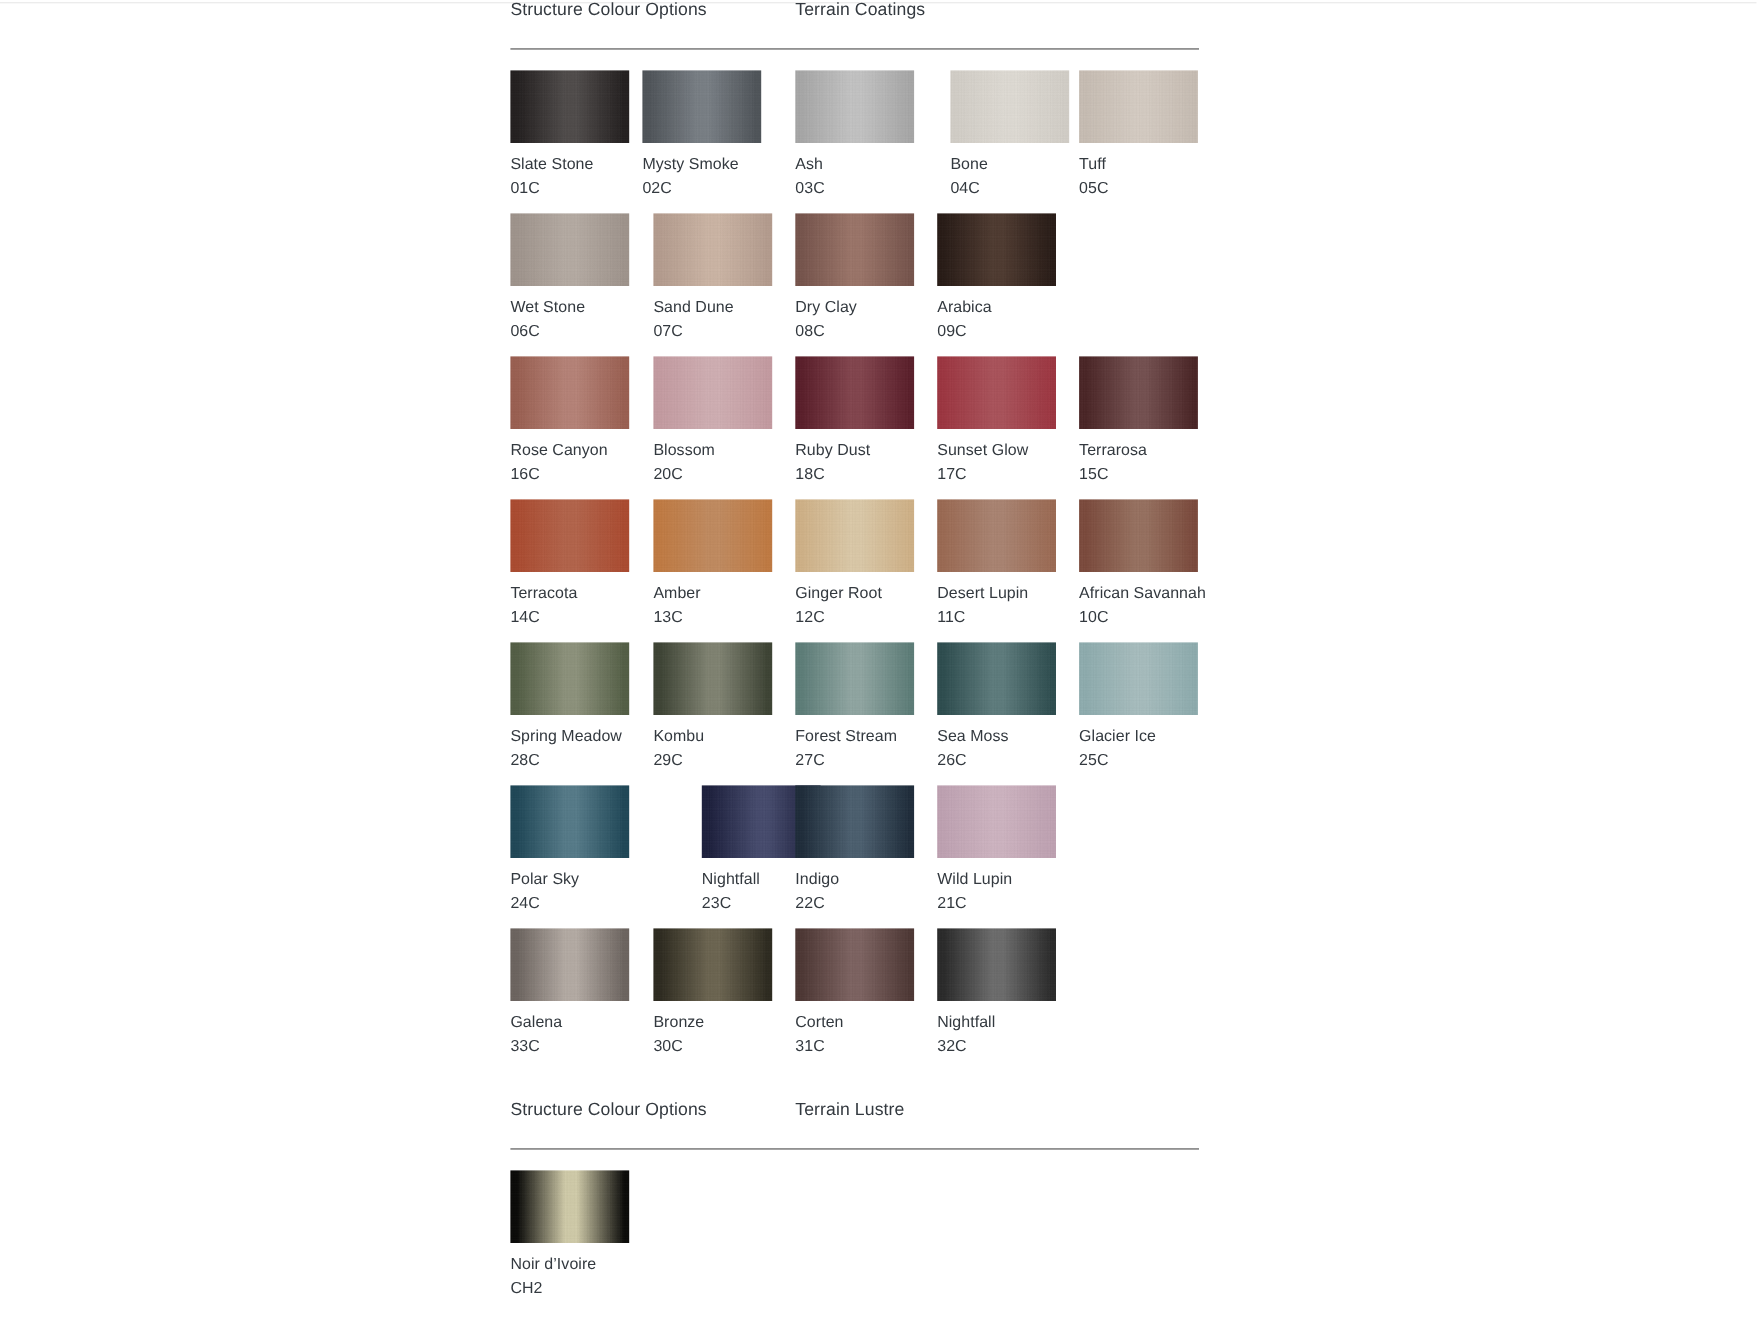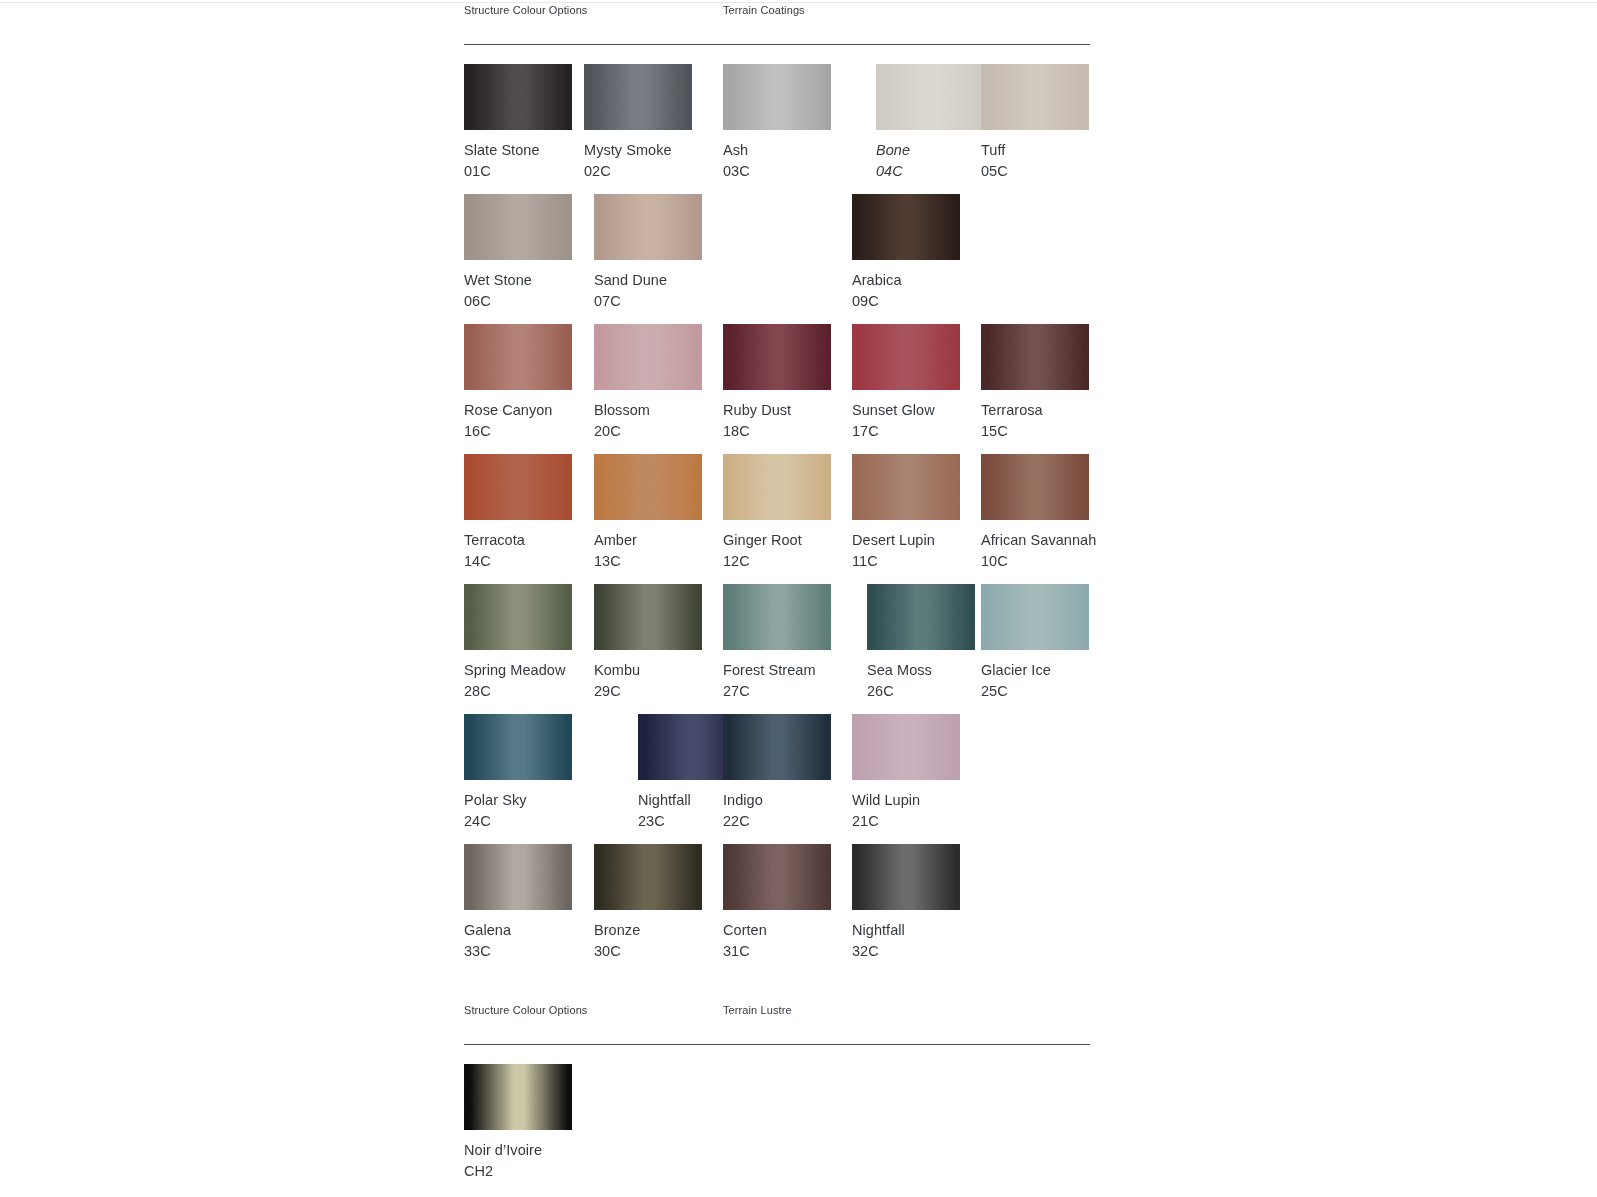--- a/index.html
+++ b/index.html
@@ -35,21 +35,21 @@
     left: 464px;
     width: 1100px;
   }
   .section-head {
     position: relative;
     height: 48px;
   }
   .sec-title {
     position: absolute;
     top: 0;
-    font-size: 11px;
+    font-size: 16px;
     line-height: 20px;
     color: #33393f;
     letter-spacing: .1px;
     white-space: nowrap;
   }
   .sec-title.primary { left: 0px; }
   .sec-title.secondary { left: 259px; }
   .sec-rule {
     position: absolute;
     left: 0;
@@ -129,21 +129,21 @@
               <div class="swatch-name">Mysty Smoke</div>
               <div class="swatch-code">02C</div>
             </div>
             <div class="cell" style="left: 259px;">
               <div class="swatch" style="background: linear-gradient(90deg, rgb(167, 167, 167) 0%, rgb(167, 167, 167) 6%, rgb(194, 194, 194) 46%, rgb(194, 194, 194) 56%, rgb(167, 167, 167) 96%, rgb(167, 167, 167) 100%);">
                 <div class="grain"></div>
               </div>
               <div class="swatch-name">Ash</div>
               <div class="swatch-code">03C</div>
             </div>
-            <div class="cell" style="left: 412px; font-style: italic;">
+            <div class="cell" style="left: 400px;">
               <div class="swatch" style="background: linear-gradient(90deg, rgb(210, 206, 199) 0%, rgb(210, 206, 199) 6%, rgb(222, 218, 211) 46%, rgb(222, 218, 211) 56%, rgb(210, 206, 199) 96%, rgb(210, 206, 199) 100%);">
                 <div class="grain"></div>
               </div>
               <div class="swatch-name">Bone</div>
               <div class="swatch-code">04C</div>
             </div>
             <div class="cell" style="left: 517px;">
               <div class="swatch" style="background: linear-gradient(90deg, rgb(199, 189, 179) 0%, rgb(199, 189, 179) 6%, rgb(212, 203, 194) 46%, rgb(212, 203, 194) 56%, rgb(199, 189, 179) 96%, rgb(199, 189, 179) 100%);">
                 <div class="grain"></div>
               </div>
@@ -159,20 +159,27 @@
               <div class="swatch-name">Wet Stone</div>
               <div class="swatch-code">06C</div>
             </div>
             <div class="cell" style="left: 130px;">
               <div class="swatch" style="background: linear-gradient(90deg, rgb(180, 156, 142) 0%, rgb(180, 156, 142) 6%, rgb(203, 180, 164) 46%, rgb(203, 180, 164) 56%, rgb(180, 156, 142) 96%, rgb(180, 156, 142) 100%);">
                 <div class="grain"></div>
               </div>
               <div class="swatch-name">Sand Dune</div>
               <div class="swatch-code">07C</div>
             </div>
+            <div class="cell" style="left: 259px;">
+              <div class="swatch" style="background: linear-gradient(90deg, rgb(118, 84, 76) 0%, rgb(118, 84, 76) 6%, rgb(154, 116, 104) 46%, rgb(154, 116, 104) 56%, rgb(118, 84, 76) 96%, rgb(118, 84, 76) 100%);">
+                <div class="grain"></div>
+              </div>
+              <div class="swatch-name">Dry Clay</div>
+              <div class="swatch-code">08C</div>
+            </div>
             <div class="cell" style="left: 388px;">
               <div class="swatch" style="background: linear-gradient(90deg, rgb(40, 27, 22) 0%, rgb(40, 27, 22) 6%, rgb(78, 58, 48) 46%, rgb(78, 58, 48) 56%, rgb(40, 27, 22) 96%, rgb(40, 27, 22) 100%);">
                 <div class="grain"></div>
               </div>
               <div class="swatch-name">Arabica</div>
               <div class="swatch-code">09C</div>
             </div>
           </div>
           <div class="row">
             <div class="cell" style="left: 0px;">
@@ -263,21 +270,21 @@
               <div class="swatch-name">Kombu</div>
               <div class="swatch-code">29C</div>
             </div>
             <div class="cell" style="left: 259px;">
               <div class="swatch" style="background: linear-gradient(90deg, rgb(93, 125, 120) 0%, rgb(93, 125, 120) 6%, rgb(143, 165, 161) 46%, rgb(143, 165, 161) 56%, rgb(93, 125, 120) 96%, rgb(93, 125, 120) 100%);">
                 <div class="grain"></div>
               </div>
               <div class="swatch-name">Forest Stream</div>
               <div class="swatch-code">27C</div>
             </div>
-            <div class="cell" style="left: 403px;">
+            <div class="cell" style="left: 388px;">
               <div class="swatch" style="background: linear-gradient(90deg, rgb(46, 77, 79) 0%, rgb(46, 77, 79) 6%, rgb(93, 123, 124) 46%, rgb(93, 123, 124) 56%, rgb(46, 77, 79) 96%, rgb(46, 77, 79) 100%);">
                 <div class="grain"></div>
               </div>
               <div class="swatch-name">Sea Moss</div>
               <div class="swatch-code">26C</div>
             </div>
             <div class="cell" style="left: 517px;">
               <div class="swatch" style="background: linear-gradient(90deg, rgb(142, 172, 174) 0%, rgb(142, 172, 174) 6%, rgb(166, 188, 189) 46%, rgb(166, 188, 189) 56%, rgb(142, 172, 174) 96%, rgb(142, 172, 174) 100%);">
                 <div class="grain"></div>
               </div>

